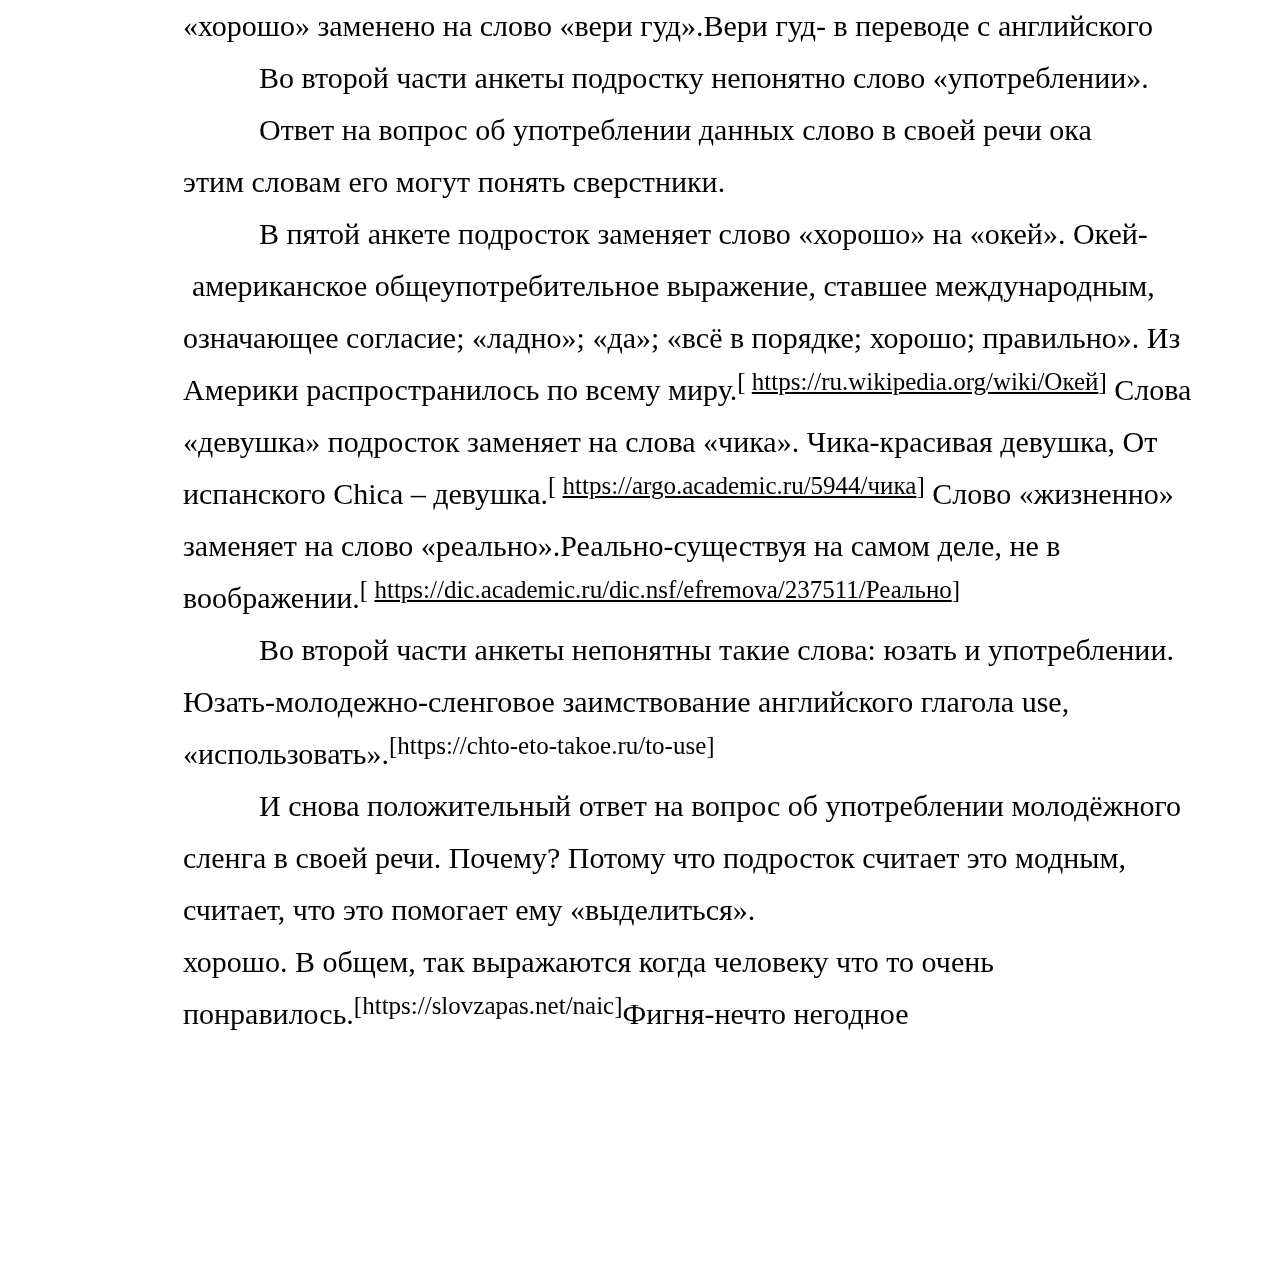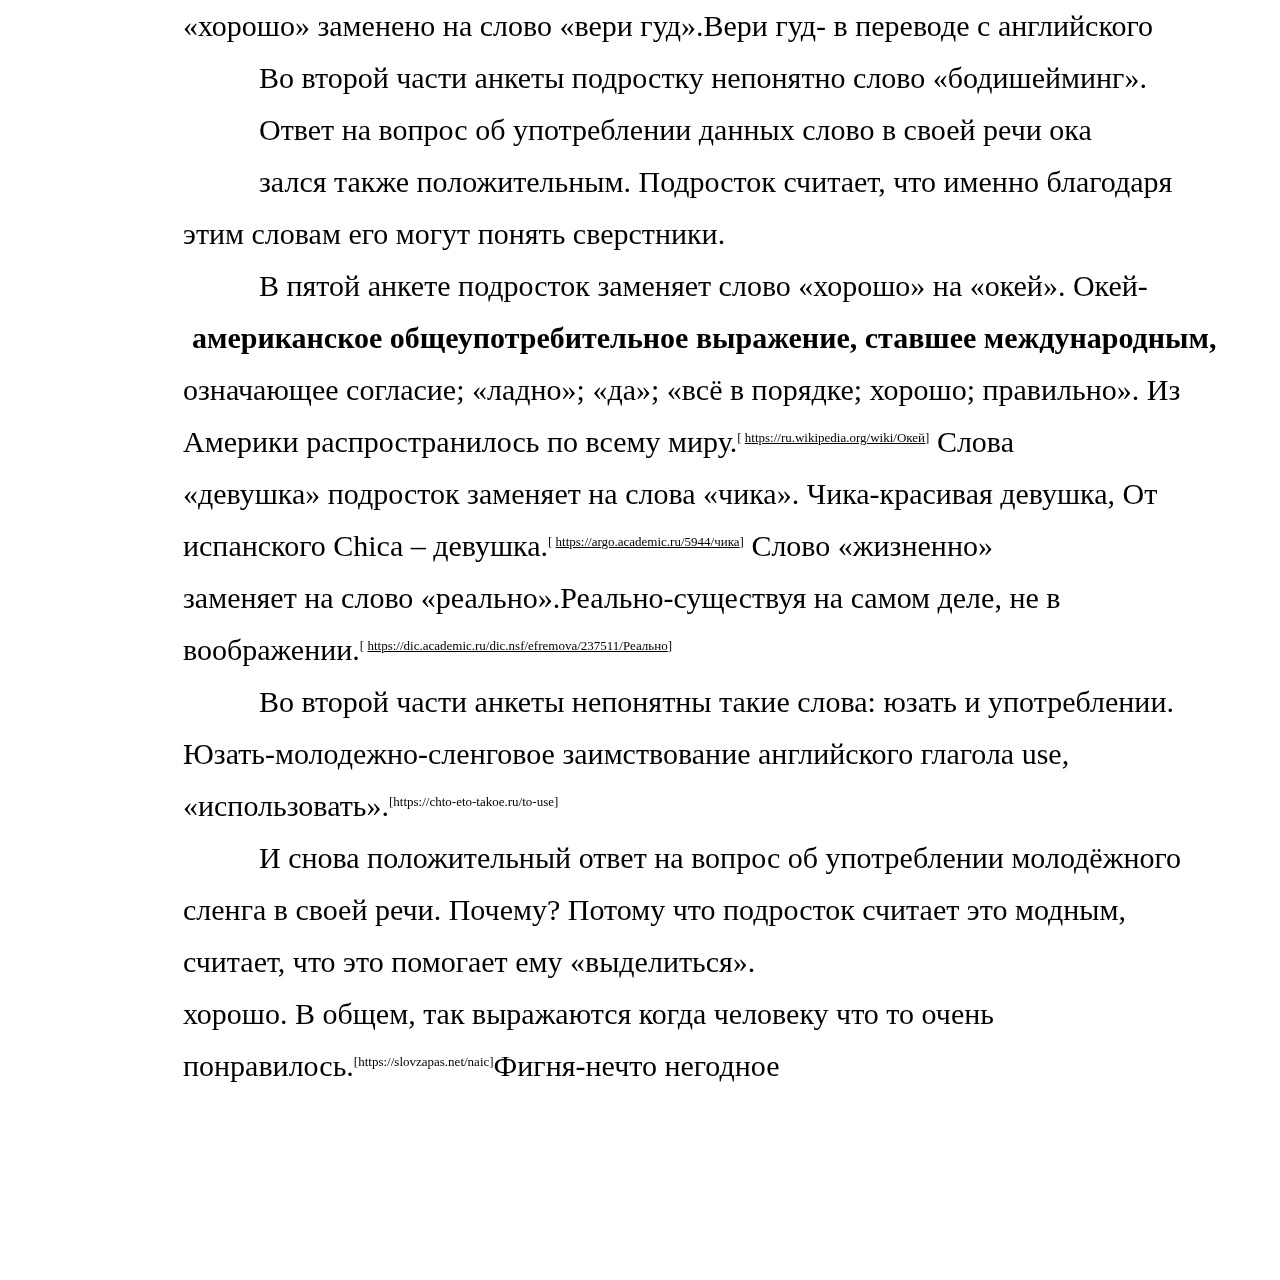--- a/index.html
+++ b/index.html
@@ -23,40 +23,39 @@
   .text-block {
     padding: 0 0 0 183px;
     font-size: 30px;
     line-height: 52px;
   }
   .line {
     white-space: nowrap;
     height: 52px;
   }
   .line.indent { padding-left: 76px; }
-  .line.small-indent { padding-left: 9px; font-weight: bold; }
+  .line.small-indent { padding-left: 9px; }
   .citation {
-    font-size: 13px;
+    font-size: 25px;
     position: relative;
     top: -10px;
     letter-spacing: 0px;
   }
   .citation .url.underlined {
     text-decoration: underline;
   }
 </style>
 </head>
 <body>
 
 <div class="page">
   <div class="text-block" id="lines">
       <div class="line"><span class="run">«хорошо» заменено на слово «вери гуд».Вери гуд- в переводе с английского</span></div>
-      <div class="line indent"><span class="run">Во второй части анкеты подростку непонятно слово «бодишейминг».</span></div>
+      <div class="line indent"><span class="run">Во второй части анкеты подростку непонятно слово «употреблении».</span></div>
       <div class="line indent"><span class="run">Ответ на вопрос об употреблении данных слово в своей речи ока</span></div>
-      <div class="line indent"><span class="run">зался также положительным. Подросток считает, что именно благодаря</span></div>
       <div class="line"><span class="run">этим словам его могут понять сверстники.</span></div>
       <div class="line indent"><span class="run">В пятой анкете подросток заменяет слово «хорошо» на «окей». Окей-</span></div>
       <div class="line small-indent"><span class="run">американское общеупотребительное выражение, ставшее международным,</span></div>
       <div class="line"><span class="run">означающее согласие; «ладно»; «да»; «всё в порядке; хорошо; правильно». Из</span></div>
       <div class="line"><span class="run">Америки распространилось по всему миру.</span><span class="citation"><span class="bracket">[ </span><span class="url underlined">https://ru.wikipedia.org/wiki/Окей</span><span class="bracket">]</span></span><span class="run"> Слова</span></div>
       <div class="line"><span class="run">«девушка» подросток заменяет на слова «чика». Чика-красивая девушка, От</span></div>
       <div class="line"><span class="run">испанского Chica – девушка.</span><span class="citation"><span class="bracket">[ </span><span class="url underlined">https://argo.academic.ru/5944/чика</span><span class="bracket">]</span></span><span class="run"> Слово «жизненно»</span></div>
       <div class="line"><span class="run">заменяет на слово «реально».Реально-существуя на самом деле, не в</span></div>
       <div class="line"><span class="run">воображении.</span><span class="citation"><span class="bracket">[ </span><span class="url underlined">https://dic.academic.ru/dic.nsf/efremova/237511/Реально</span><span class="bracket">]</span></span></div>
       <div class="line indent"><span class="run">Во второй части анкеты непонятны такие слова: юзать и употреблении.</span></div>

